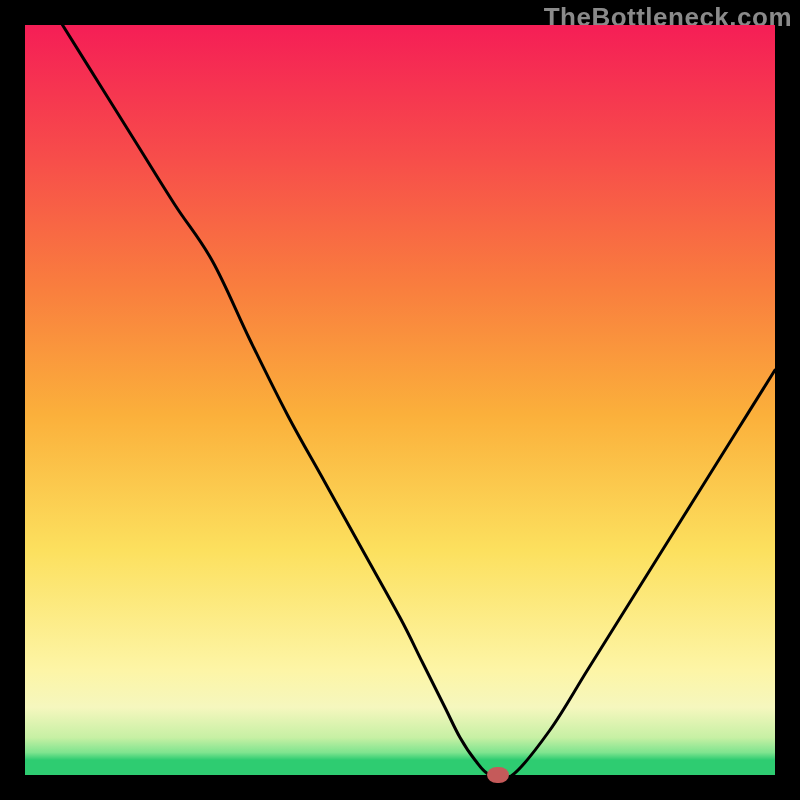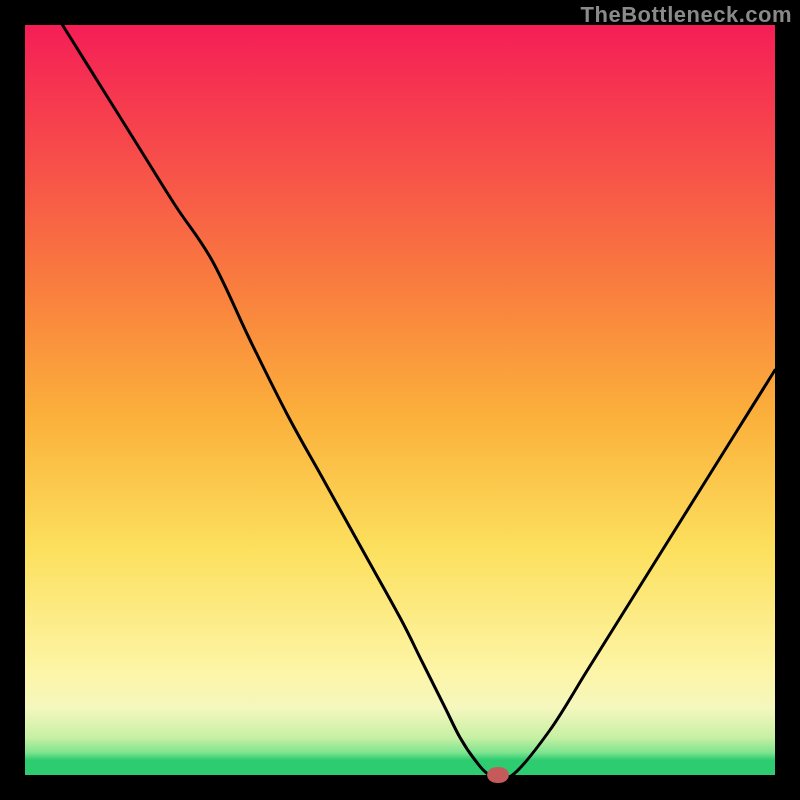--- a/index.html
+++ b/index.html
@@ -34,21 +34,21 @@
       #f74e4a 82%,
       #f51e56 100%,
       #f51e56 100%
     );
   }
   .watermark {
     position: absolute;
     top: 2px;
     right: 8px;
     font-family: Arial, Helvetica, sans-serif;
-    font-size: 22px;
+    font-size: 26px;
     font-weight: 600;
     color: #8a8a8a;
     letter-spacing: 0.5px;
   }
   svg.curve {
     position: absolute;
     left: 0;
     top: 0;
     width: 750px;
     height: 750px;

